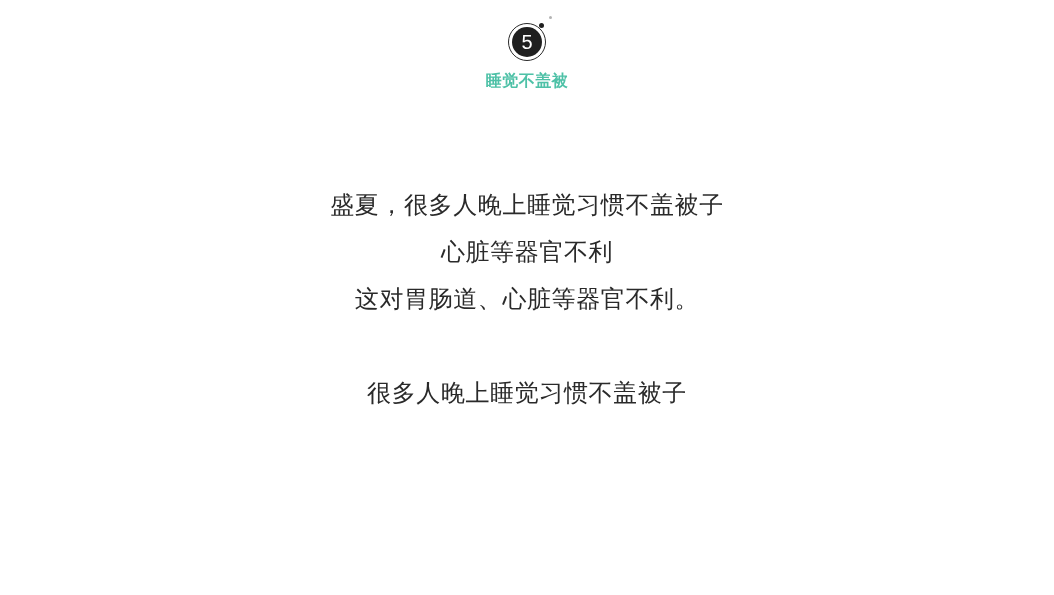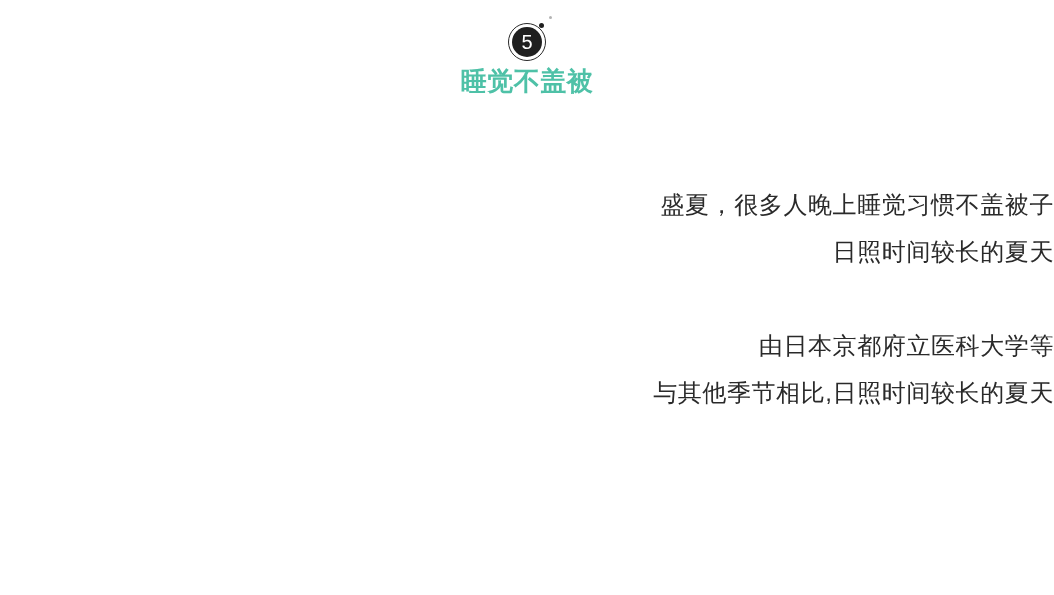--- a/index.html
+++ b/index.html
@@ -70,35 +70,35 @@
     width: 3px;
     height: 3px;
     border-radius: 50%;
     background: var(--dot-small);
     left: 41px;
     top: -7px;
   }
   
   .heading {
     margin: 8px 0 12px 0;
-    font-size: 26px;
+    font-size: 16px;
     line-height: 24px;
     font-weight: bold;
     letter-spacing: 0.5px;
     color: var(--accent);
   }
   
   .para {
     margin: 0;
     font-size: 24px;
     line-height: 47px;
     letter-spacing: 0.6px;
     color: var(--text);
   }
-  .para p { margin: 0; text-align: right; }
+  .para p { margin: 0; }
   .para-first  { margin-top: 88px; }
   .para-second { margin-top: 47px; }
 </style>
 </head>
 <body>
 
 <div class="page">
 
   <div class="badge-wrap">
     <div class="badge-ring">
@@ -107,21 +107,21 @@
       </div>
     </div>
     <span class="dot-large"></span>
     <span class="dot-small"></span>
   </div>
 
   <h1 class="heading">睡觉不盖被</h1>
 
   <div class="para para-first">
     <p>盛夏，很多人晚上睡觉习惯不盖被子</p>
-    <p>日照时间较长的夏天</p>
+    <p>心脏等器官不利</p>
+    <p>这对胃肠道、心脏等器官不利。</p>
   </div>
 
   <div class="para para-second">
-    <p>由日本京都府立医科大学等</p>
-    <p>与其他季节相比,日照时间较长的夏天</p>
+    <p>很多人晚上睡觉习惯不盖被子</p>
   </div>
 
 </div>
 
 </body></html>

